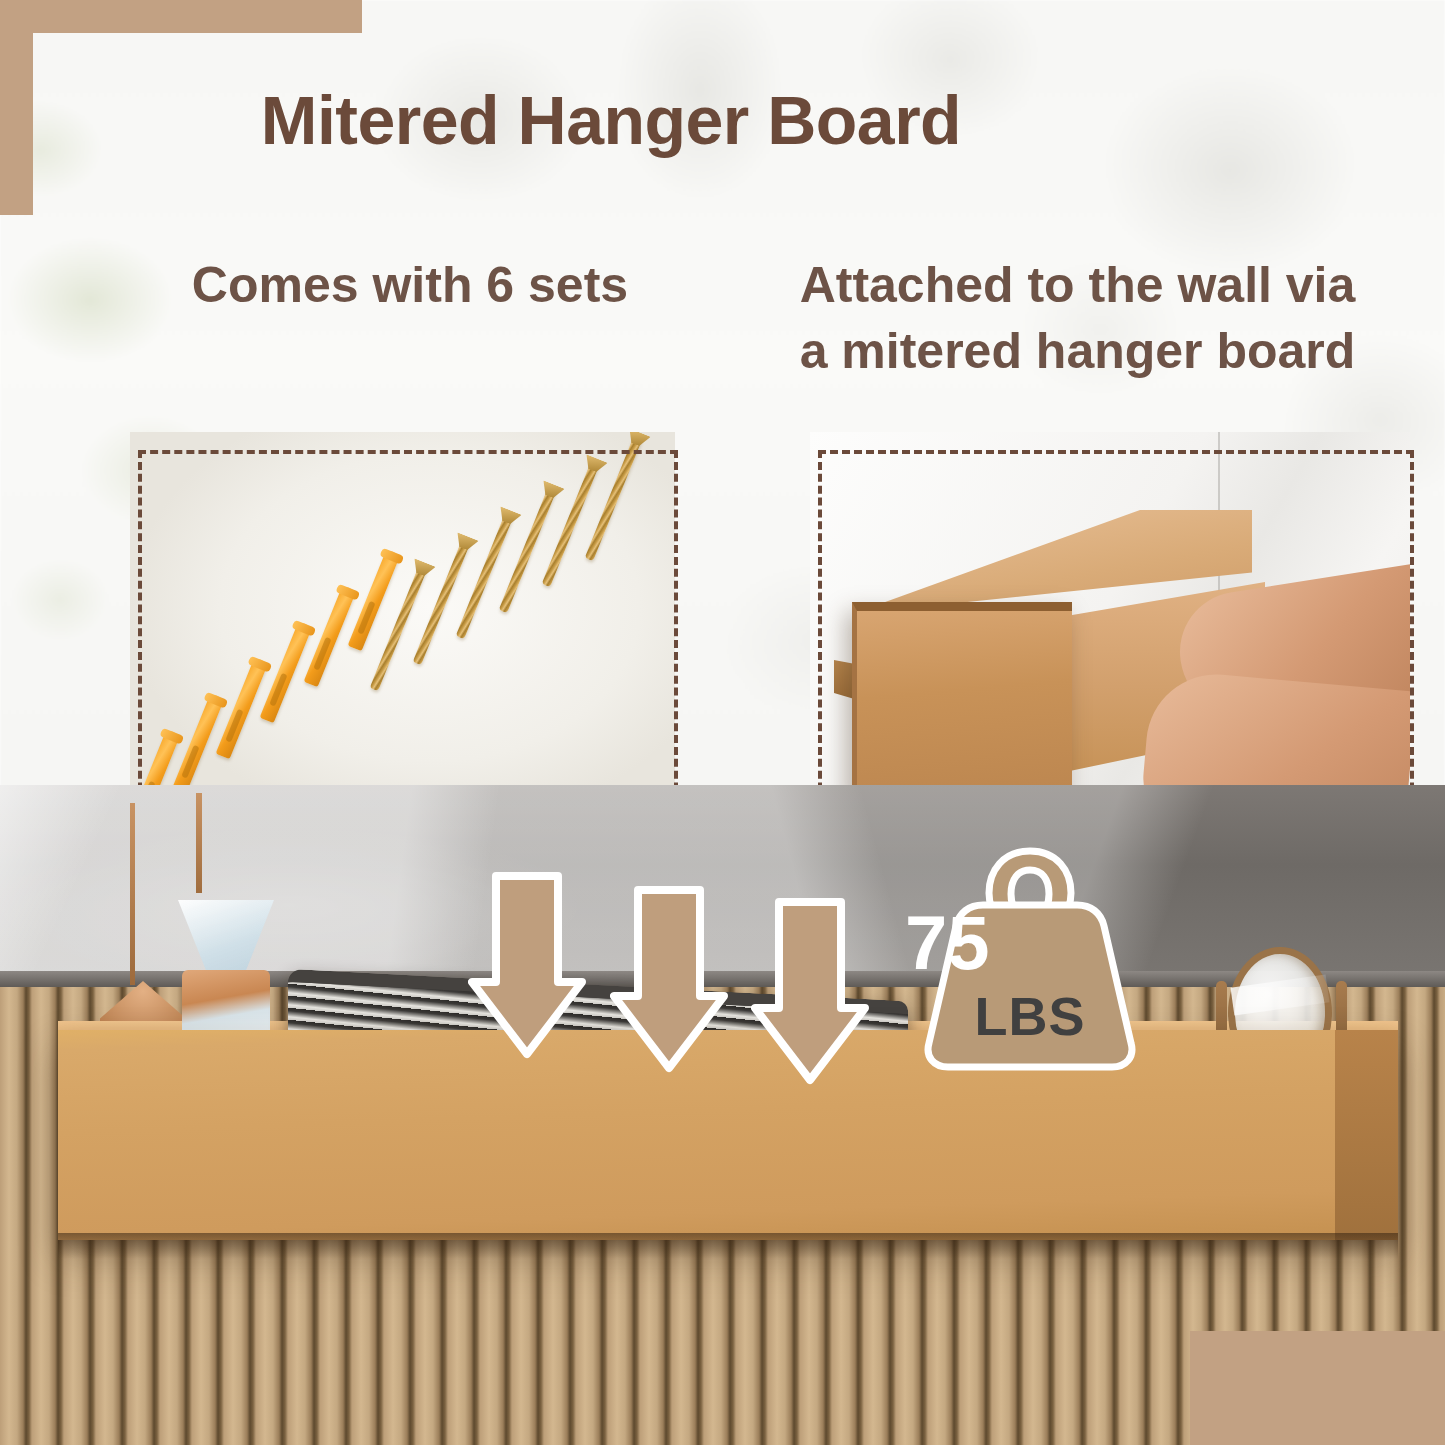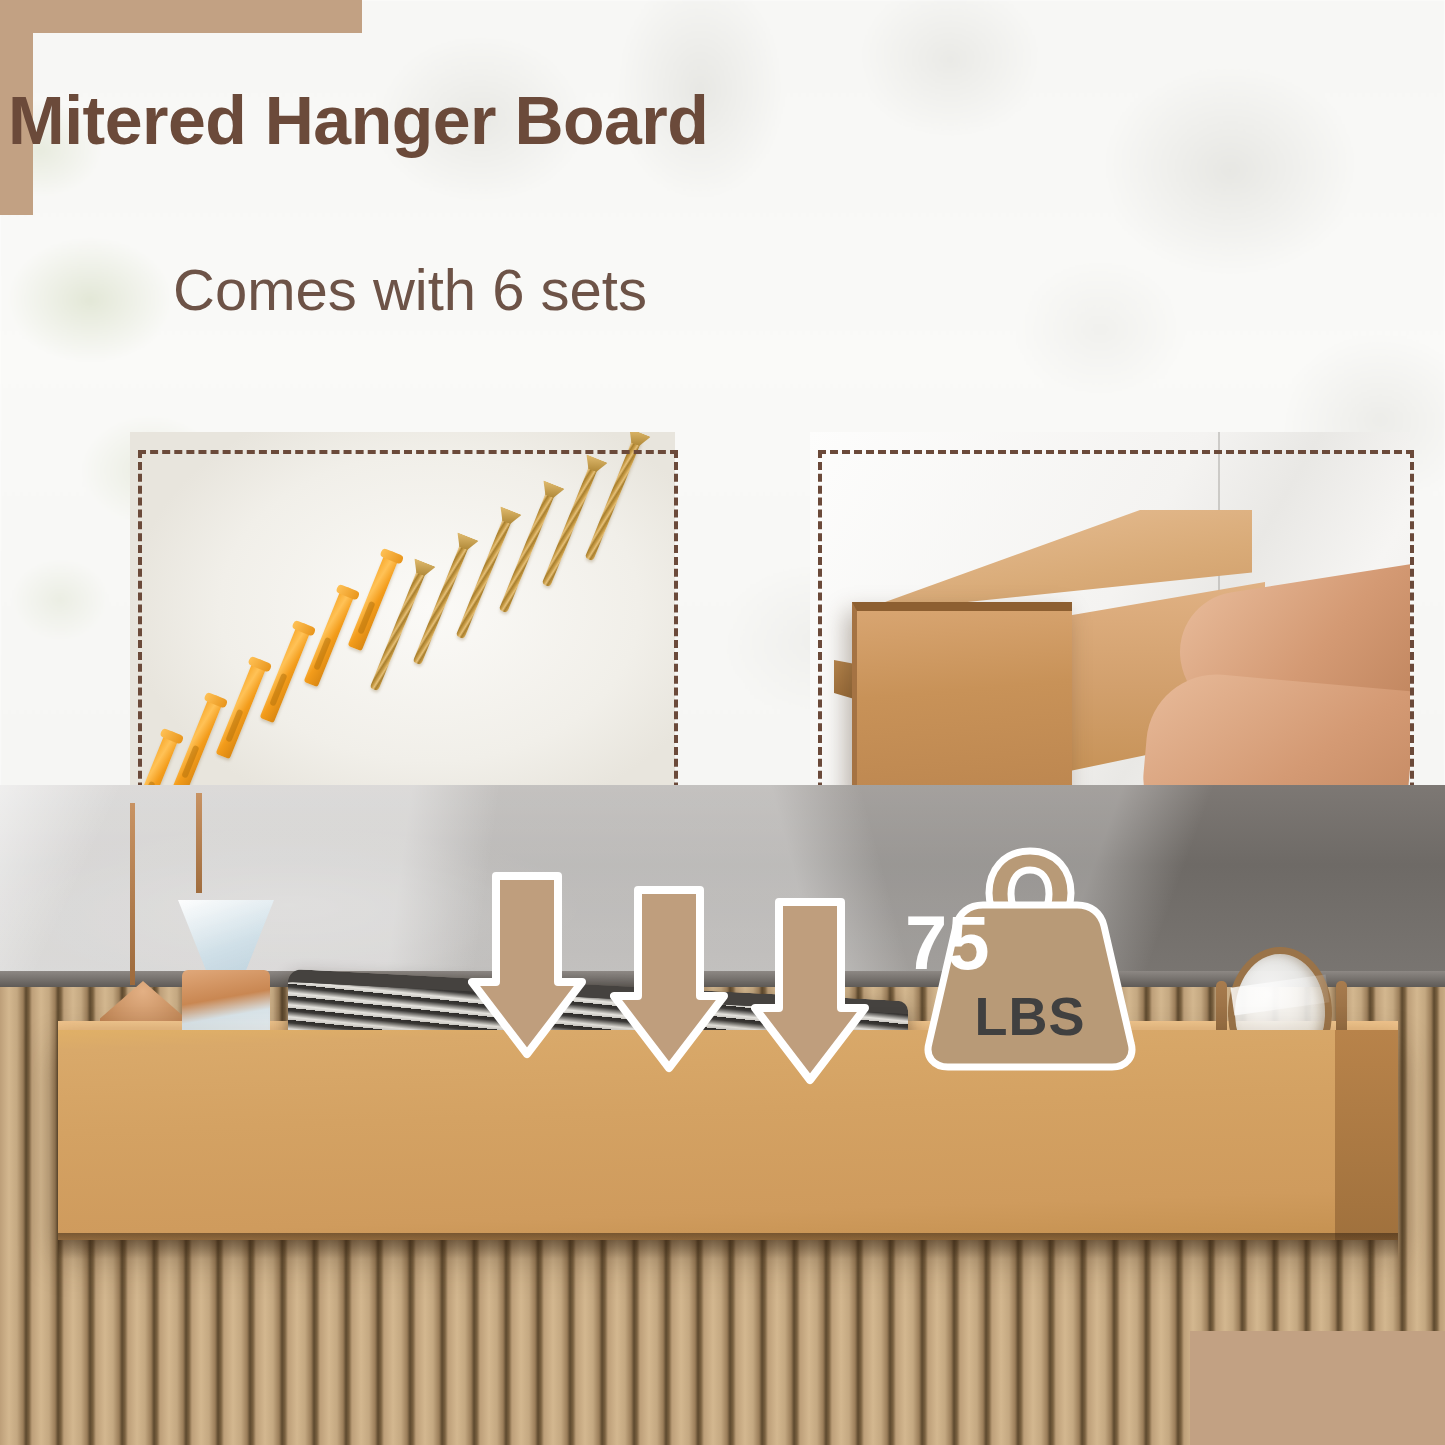--- a/index.html
+++ b/index.html
@@ -38,30 +38,30 @@
   }
   .corner-v {
     position: absolute; left: 0; top: 0; width: 33px; height: 215px;
   }
   .corner-br {
     position: absolute; left: 1190px; top: 1331px; width: 255px; height: 114px;
   }
 
   
   .title {
-    position: absolute; left: 8px; top: 86px; width: 1222px;
-    text-align: left;
+    position: absolute; left: 0; top: 86px; width: 1222px;
+    text-align: center;
     font-size: 68px; font-weight: bold; letter-spacing: -0.5px;
     line-height: 1;
   }
   
   .caption {
     position: absolute; top: 252px;
-    font-size: 58px; line-height: 1.32;
-    text-align: center; font-weight: normal;
+    font-size: 50px; line-height: 1.32;
+    text-align: center; font-weight: bold;
   }
   .caption.left  { left: 110px;  width: 600px; }
   .caption.right { left: 745px;  width: 665px; }
 
   
   .panel { position: absolute; overflow: hidden; }
   .panel.left  { left: 130px; top: 432px; width: 545px; height: 390px; }
   .panel.right { left: 810px; top: 432px; width: 600px; height: 390px; }
 
   .dash { position: absolute; border: 4px dashed #6b4a3a; }
@@ -285,20 +285,24 @@
 
   <div class="header-bg"></div>
 
   <div class="corner-h" style="background: rgb(194, 161, 131);"></div>
   <div class="corner-v" style="background: rgb(194, 161, 131);"></div>
 
   <div class="title" style="color: rgb(107, 74, 58);">Mitered Hanger Board</div>
 
   <div class="caption left" style="color: rgb(109, 83, 71);">
     <div>Comes with 6 sets</div>
+  </div>
+  <div class="caption right" style="color: rgb(109, 83, 71);">
+    <div>Attached to the wall via</div>
+    <div>a mitered hanger board</div>
   </div>
 
   <div class="panel left">
     <div class="screws-bg"></div>
     <div id="screws-layer">
         <div class="anchor" style="left: 36px; top: 300px; height: 104px; transform: rotate(22deg);"></div>
         <div class="anchor" style="left: 80px; top: 264px; height: 104px; transform: rotate(22deg);"></div>
         <div class="anchor" style="left: 124px; top: 228px; height: 104px; transform: rotate(22deg);"></div>
         <div class="anchor" style="left: 168px; top: 192px; height: 104px; transform: rotate(22deg);"></div>
         <div class="anchor" style="left: 212px; top: 156px; height: 104px; transform: rotate(22deg);"></div>

